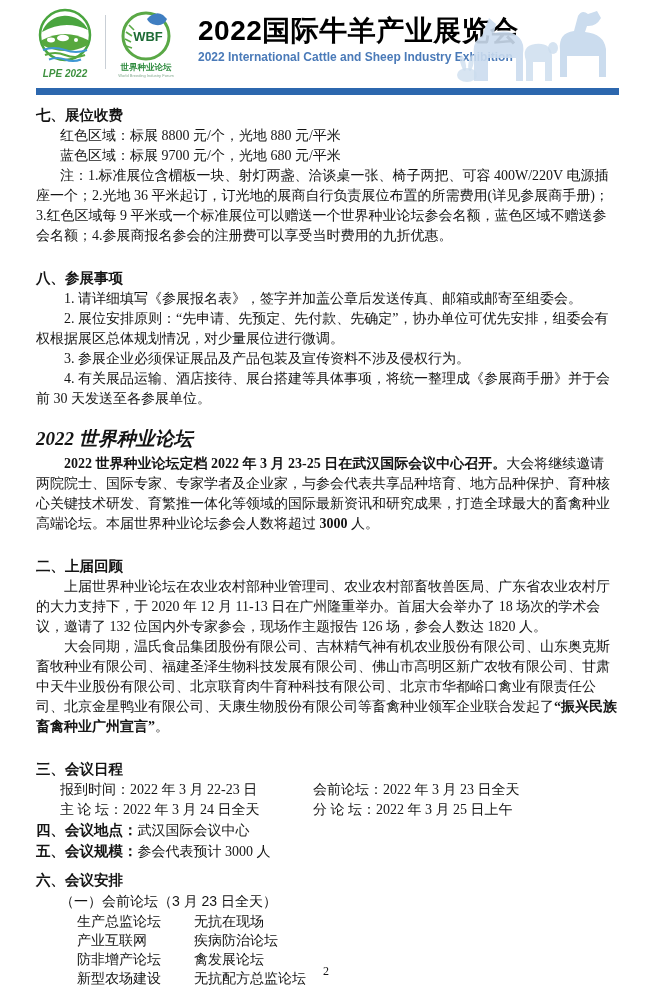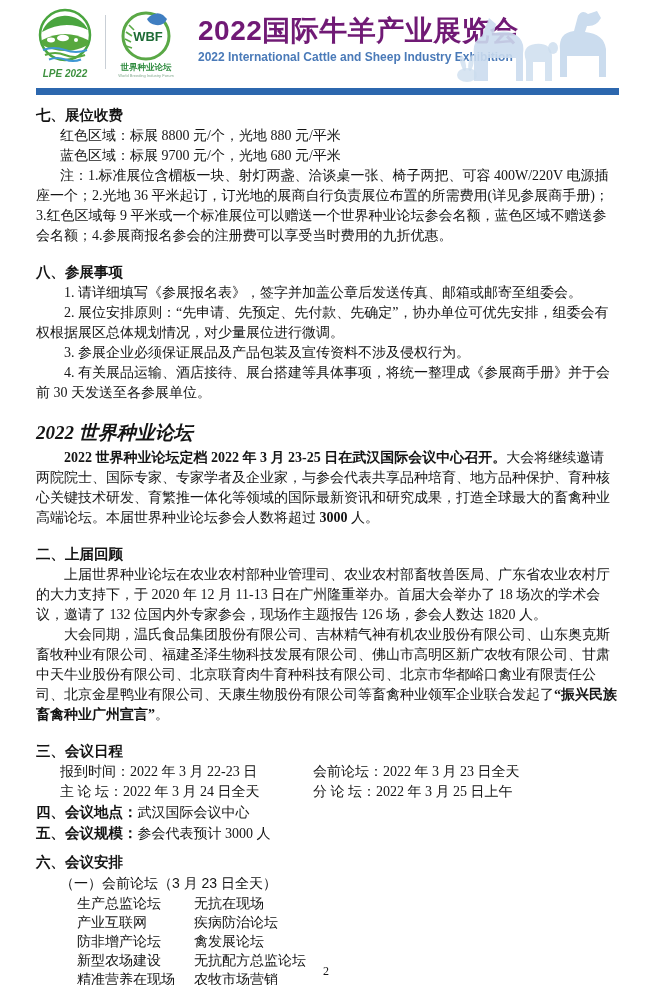--- a/index.html
+++ b/index.html
@@ -7,34 +7,34 @@
     width:652px;height:985px;position:relative;overflow:hidden;
     background:#ffffff;outline:1px solid #e2e2e2;
     font-family:"Liberation Serif","DejaVu Serif",serif;color:#141414;
   }
   
   .header{position:relative;height:95px;}
   .logos{position:absolute;left:34px;top:7px;display:flex;align-items:flex-start;gap:9px;}
   .logo-divider{width:1px;height:54px;background:#c9cfd6;margin-top:8px;}
   .titleblock{position:absolute;left:198px;top:15px;}
   .title-cn{font-family:"Liberation Sans","DejaVu Sans",sans-serif;font-weight:bold;
-    font-size:28px;color:#701a75;letter-spacing:.5px;line-height:32px;white-space:nowrap;}
+    font-size:28px;color:#000000;letter-spacing:.5px;line-height:32px;white-space:nowrap;}
   .title-en{font-family:"Liberation Sans","DejaVu Sans",sans-serif;font-weight:bold;
     font-size:12px;color:#4a7ab8;margin-top:3px;white-space:nowrap;}
   .animals{position:absolute;right:30px;top:3px;}
   .bar{position:absolute;left:36px;right:33px;bottom:0;height:7px;background:#2c67ae;}
   .lpe-text{font-family:"Liberation Sans",sans-serif;font-weight:bold;font-style:italic;
     font-size:10px;fill:#3f9140;}
   .wbf-abbr{font-family:"Liberation Sans",sans-serif;font-weight:bold;font-size:13px;fill:#1d6b35;}
   .wbf-cn{font-family:"Liberation Sans",sans-serif;font-weight:bold;font-size:8.5px;fill:#2e8b3e;}
   .wbf-en{font-family:"Liberation Sans",sans-serif;font-size:4px;fill:#86ab91;}
   
   .content{padding:5px 34px 0 36px;font-size:14px;line-height:20px;}
   .h-sec{font-family:"Liberation Sans","DejaVu Sans",sans-serif;font-weight:bold;
-    font-size:14.5px;line-height:21px;margin-top:16px;}
+    font-size:14.5px;line-height:21px;margin-top:22px;}
   .h-first{margin-top:5px;}
   p{margin:0;}
   .indent1{padding-left:24px;}
   .note{text-indent:24px;}
   .p-item{text-indent:28px;}
   .forum-title{font-weight:bold;font-style:italic;font-size:19px;line-height:24px;margin:18px 0 3px 0;}
   .sched-row{padding-left:24px;}
   .sched-left{display:inline-block;width:253px;}
   .inline-label{font-family:"Liberation Sans","DejaVu Sans",sans-serif;font-weight:bold;font-size:14.5px;}
   .line-mixed{line-height:21px;}

